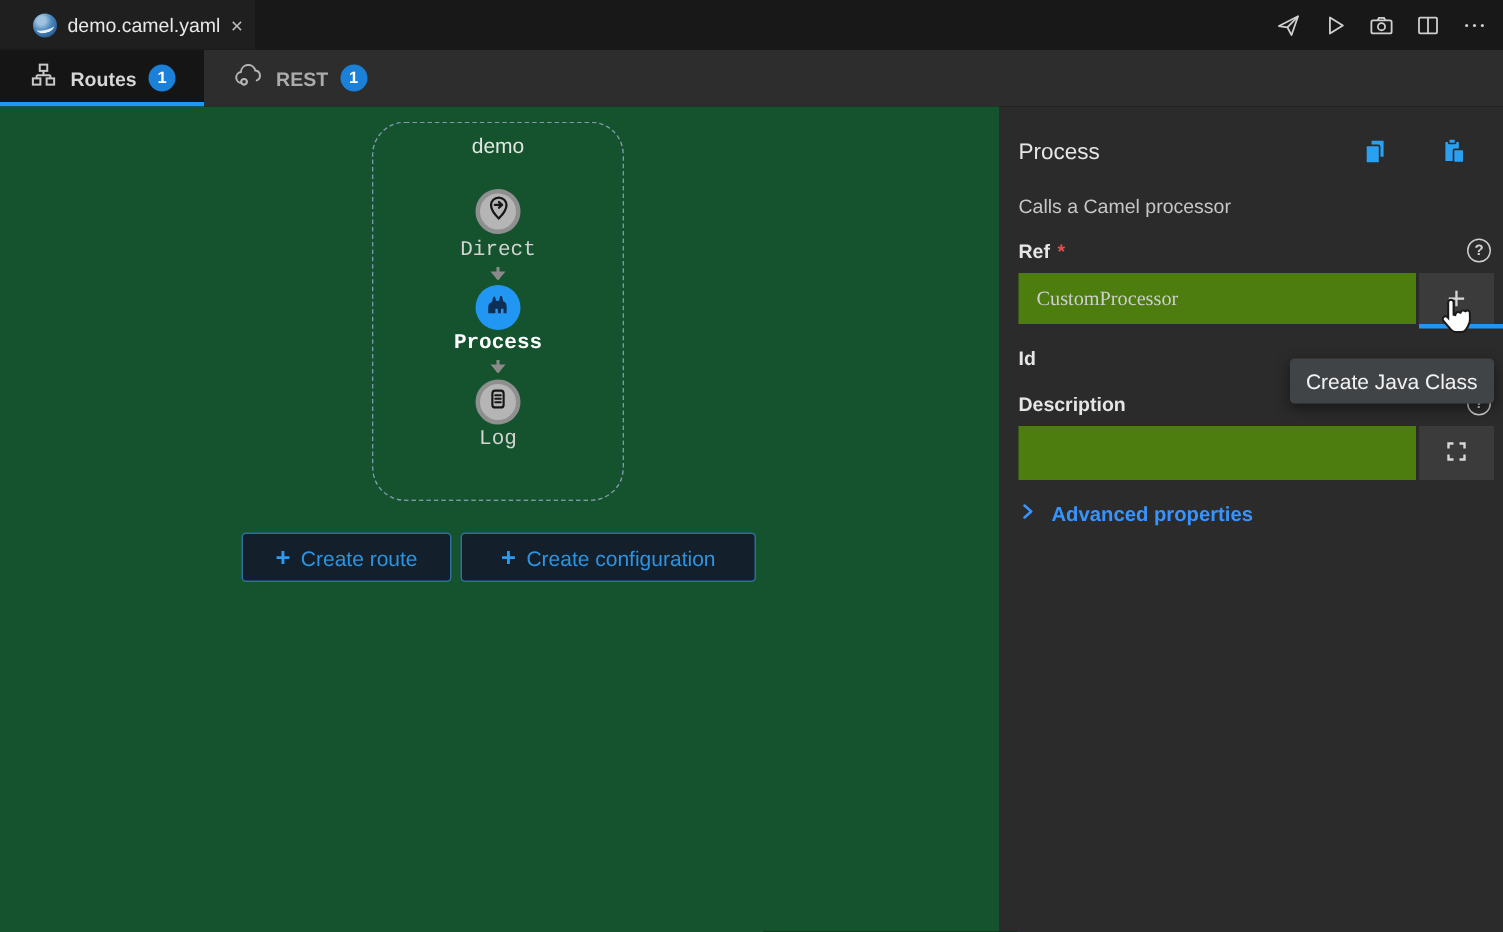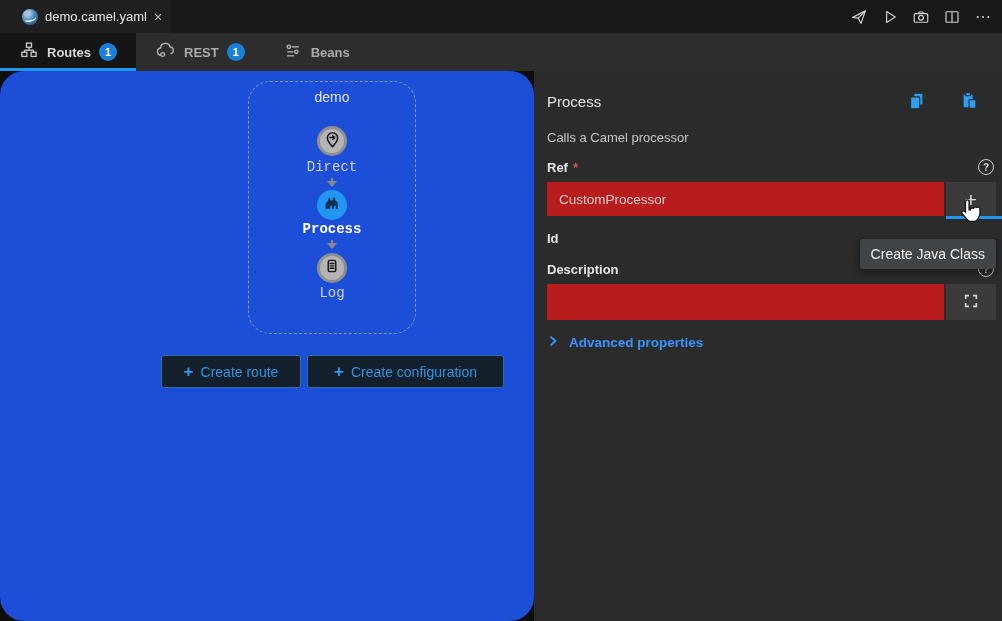--- a/index.html
+++ b/index.html
@@ -22,21 +22,21 @@
 
   
   .tabstrip { height:38px; background:#2d2d2d; display:flex; align-items:stretch; flex:none; }
   .ktab { display:flex; align-items:center; gap:8px; padding:0 19px; font-size:13px; font-weight:600; color:#ababab; cursor:pointer;justify-content:center; }
   .ktab.active { background:#151515; color:#d6d6d6; box-shadow:inset 0 -3px 0 #2196f3; }
   .badge { background:#1b80d8; color:#fff; width:18px; height:18px; border-radius:50%;
     font-size:11px; font-weight:700; display:flex; align-items:center; justify-content:center; }
 
   
   .main { flex:1; display:flex; min-height:0; }
-  .canvas { width:534px; position:relative; background:#1d4ed8; flex:none;border-radius:24px; }
+  .canvas { width:666px; position:relative; background:#14532d; flex:none; }
 
   
   .group-box { position:absolute; left:248px; top:10px; width:168px; height:253px;
     border:1px dashed #7e99ac; border-radius:22px; }
   .group-label { position:absolute; top:7px; width:100%; text-align:center; font-size:14px; color:#e4e4e4; }
   .node-circle { position:absolute; left:50%; transform:translateX(-50%); width:30px; height:30px;
     border-radius:50%; display:flex; align-items:center; justify-content:center; cursor:pointer; }
   .node-gray { background:#b5b5b5; border:3px solid #8f8f8f; }
   .node-blue { background:#2196f3; }
   .node-label { position:absolute; width:100%; text-align:center; font-size:14px; color:#d2d2d2;font-family:Liberation Mono, monospace; }
@@ -60,22 +60,22 @@
   .panel-actions { margin-left:auto; display:flex; gap:30px; margin-right:16px; }
   .panel-actions svg { display:block; cursor:pointer; }
   .subtitle { margin-top:18px; color:#c6c6c6; }
 
   .field { margin-top:13px; }
   .label-row { display:flex; align-items:center; height:18px; font-weight:700; color:#e6e6e6; }
   .required { color:#e05252; margin-left:5px; font-weight:700; }
   .help-icon { margin-left:auto; margin-right:2px; width:16px; height:16px; border:1px solid #cfcfcf; border-radius:50%;
     color:#cfcfcf; font-size:10px; font-weight:700; display:flex; align-items:center; justify-content:center; cursor:pointer; }
   .input-row { display:flex; margin-top:6px; position:relative; }
-  .text-input { flex:1; height:34px; background:#b91c1c; border:none; outline:none; color:#cfcfcf;
-    font-size:13.5px; font-family:Liberation Sans, sans-serif; padding:0 12px; min-width:0; }
+  .text-input { flex:1; height:34px; background:#4d7c0f; border:none; outline:none; color:#cfcfcf;
+    font-size:13.5px; font-family:Liberation Serif, serif; padding:0 12px; min-width:0; }
   textarea.text-input { resize:none; padding-top:8px; height:36px; }
   .side-btn { width:50px; height:34px; margin-left:2px; background:#3b3b3b; border:none; cursor:pointer;
     display:flex; align-items:center; justify-content:center; position:relative; flex:none; }
   .side-btn.tall { height:36px; }
   .plus-glyph { color:#d6d6d6; font-size:21px; font-weight:400; line-height:1; }
   .plus-underline { position:absolute; left:0; right:-6px; bottom:-3px; height:3px; background:#2196f3; }
   .hand-cursor { position:absolute; right:14px; top:16px; z-index:6; pointer-events:none; }
 
   .tooltip { position:absolute; top:168px; right:6px; z-index:10; background:#414447; color:#f2f2f2;
     font-size:14px; padding:7px 11px; border-radius:3px; box-shadow:0 3px 9px rgba(0,0,0,.5); white-space:nowrap; }
@@ -151,32 +151,20 @@
             <path d="M7 17.5 a4.2 4.2 0 0 1 -0.6 -8.35 A5.6 5.6 0 0 1 17.4 8 a3.9 3.9 0 0 1 0.4 7.7"></path>
             <circle cx="8.8" cy="16.6" r="2.1"></circle>
             <line x1="8.8" y1="13.7" x2="8.8" y2="14.6"></line>
             <line x1="8.8" y1="18.6" x2="8.8" y2="19.5"></line>
             <line x1="5.9" y1="16.6" x2="6.8" y2="16.6"></line>
             <line x1="10.8" y1="16.6" x2="11.7" y2="16.6"></line>
           </svg>
       </span>
       <span>REST</span>
       <span class="badge">1</span>
-    </div>
-    <div class="ktab">
-      <span>
-        <svg width="20" height="20" viewBox="0 0 24 24" fill="none" stroke="#b5b5b5" stroke-width="1.6">
-            <circle cx="7" cy="7" r="2"></circle>
-            <line x1="10.5" y1="7" x2="19" y2="7"></line>
-            <line x1="5" y1="13" x2="12.5" y2="13"></line>
-            <circle cx="16" cy="13" r="2"></circle>
-            <line x1="5" y1="17.8" x2="13" y2="17.8"></line>
-          </svg>
-      </span>
-      <span>Beans</span>
     </div>
   </nav>
 
   <div class="main">
 
     <section class="canvas">
       <div class="group-box">
         <div class="group-label">demo</div>
 
         <div class="node-circle node-gray" style="top:44px;">

